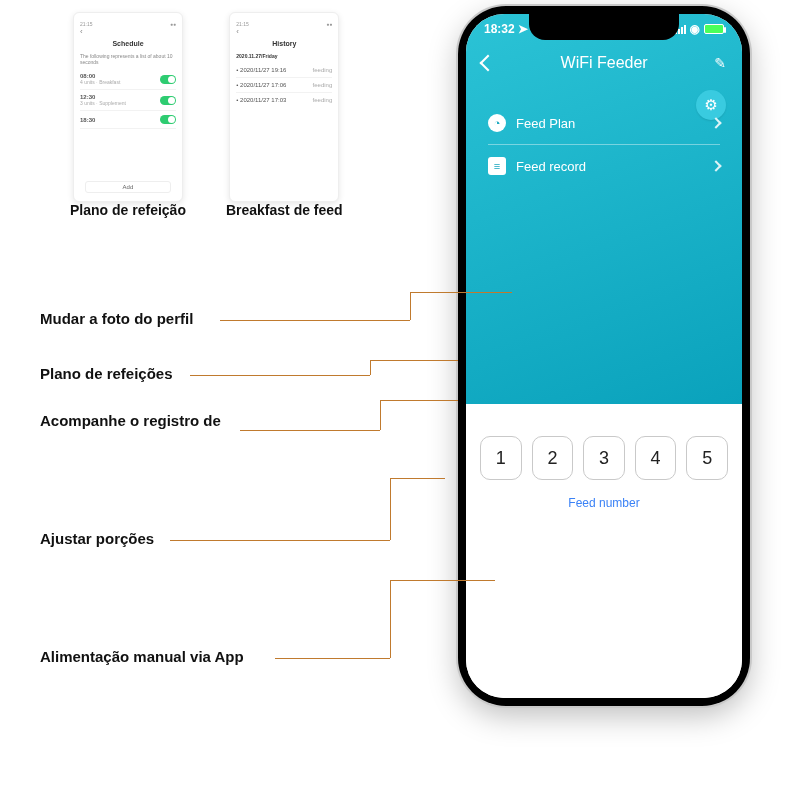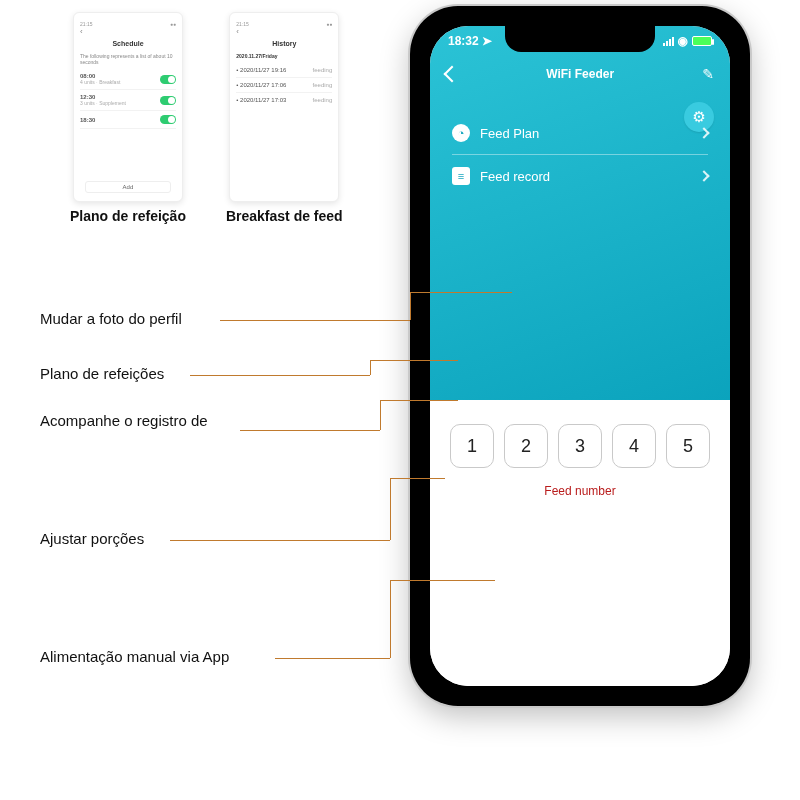--- a/index.html
+++ b/index.html
@@ -9,61 +9,61 @@
   .preview-area { position: absolute; top: 12px; left: 70px; display: flex; gap: 40px; }
   .preview-col { display: flex; flex-direction: column; align-items: center; }
   .mini-phone { width: 110px; height: 190px; background: #fff; border: 1px solid #eee; border-radius: 6px; box-shadow: 0 2px 6px rgba(0,0,0,.1); padding: 8px 6px; font-size: 6px; color: #555; position: relative; }
   .mini-header { text-align: center; font-weight: 600; font-size: 7px; margin: 4px 0 6px; color: #333; }
   .mini-sub { font-size: 5px; color: #888; margin-bottom: 4px; }
   .mini-row { display: flex; justify-content: space-between; align-items: center; padding: 4px 0; border-bottom: 1px solid #f2f2f2; }
   .mini-row:last-child { border-bottom: none; }
   .mini-toggle { width: 16px; height: 9px; background: #2ecc71; border-radius: 5px; position: relative; }
   .mini-toggle::after { content:""; position:absolute; right:1px; top:1px; width:7px; height:7px; background:#fff; border-radius:50%; }
   .mini-add { position: absolute; bottom: 8px; left: 10%; width: 80%; text-align: center; font-size: 6px; color: #666; border: 1px solid #eee; border-radius: 3px; padding: 2px 0; }
-  .preview-label { margin-top: 6px; font-size: 14px; font-weight: 600; color: #111; text-align: center; }
+  .preview-label { margin-top: 0; font-size: 14px; font-weight: 600; color: #111; text-align: center; }
 
   
-  .phone-frame { position: absolute; top: 6px; right: 50px; width: 340px; height: 700px; background: #000; border-radius: 48px; padding: 20px; box-shadow: 0 0 0 2px #c9c9c9, 0 10px 30px rgba(0,0,0,.25); }
+  .phone-frame { position: absolute; top: 6px; right: 50px; width: 292px; height: 700px; background: #000; border-radius: 48px; padding: 8px; box-shadow: 0 0 0 2px #c9c9c9, 0 10px 30px rgba(0,0,0,.25); }
   .phone-screen { width: 100%; height: 100%; background: #fff; border-radius: 38px; overflow: hidden; position: relative; }
   .notch { position: absolute; top: 0; left: 50%; transform: translateX(-50%); width: 150px; height: 26px; background: #000; border-bottom-left-radius: 16px; border-bottom-right-radius: 16px; z-index: 50; }
 
   .status-bar { position: absolute; top: 4px; left: 0; right: 0; height: 22px; display: flex; justify-content: space-between; align-items: center; padding: 0 18px; font-size: 12px; font-weight: 600; color: #fff; z-index: 40; }
   .status-right { display: flex; align-items: center; gap: 4px; }
   .sig-bars { display: flex; align-items: flex-end; gap: 1px; }
   .sig-bars span { width: 2px; background: #fff; }
   .sig-bars span:nth-child(1){height:3px} .sig-bars span:nth-child(2){height:5px} .sig-bars span:nth-child(3){height:7px} .sig-bars span:nth-child(4){height:9px}
 
   .top-panel { position: relative; height: 390px; background: linear-gradient(160deg, #2bc3d6 0%, #0aa2bc 100%); color: #fff; padding-top: 32px; }
   .nav-row { display: flex; align-items: center; justify-content: space-between; padding: 8px 16px 4px; }
-  .nav-title { font-size: 12px; font-weight: 700; text-align: center; }
+  .nav-title { font-size: 16px; font-weight: 400; text-align: center; }
   .chev-left { width: 12px; height: 12px; border-left: 2px solid #fff; border-bottom: 2px solid #fff; transform: rotate(45deg); }
   .pencil { font-size: 14px; }
   .gear-btn { position: absolute; top: 76px; right: 16px; width: 30px; height: 30px; background: #39cbe0; border-radius: 50%; display: flex; align-items: center; justify-content: center; color: #fff; font-size: 15px; box-shadow: 0 1px 2px rgba(0,0,0,.1); }
 
   .bowl-circle { width: 150px; height: 150px; background: #fff; border-radius: 50%; margin: 28px auto 0; display: flex; flex-direction: column; align-items: center; justify-content: center; color: #333; position: relative; overflow: hidden; box-shadow: 0 2px 8px rgba(0,0,0,.08); }
   .bowl-img { width: 90px; height: 55px; border-radius: 50%/40%; background: radial-gradient(ellipse at 50% 30%, #f6f6f6 0%, #d8d9db 60%, #c6c7c9 100%); position: relative; margin-bottom: 14px; }
   .bowl-img::before { content:""; position:absolute; top:6px; left:12px; right:12px; height:24px; border-radius:50%; background: radial-gradient(ellipse at 50% 40%, #eeeeee, #d0d1d3); }
   .standby-txt { font-size: 11px; color: #333; }
 
   .menu-list { margin: 26px 22px 0; }
   .menu-item { display: flex; align-items: center; justify-content: space-between; padding: 12px 0; border-bottom: 1px solid rgba(255,255,255,.4); font-size: 13px; color: #fff; }
   .menu-item:last-child { border-bottom: none; }
   .menu-left { display: flex; align-items: center; gap: 10px; }
   .menu-icon { width: 18px; height: 18px; background: #fff; border-radius: 3px; display: flex; align-items: center; justify-content: center; color: #1aa8c0; font-size: 11px; font-weight: 700; }
   .menu-icon.clock { border-radius: 50%; }
   .arrow-right { width: 8px; height: 8px; border-top: 2px solid #fff; border-right: 2px solid #fff; transform: rotate(45deg); opacity: .85; }
 
   .bottom-panel { position: absolute; bottom: 0; left: 0; right: 0; height: 286px; background: #fff; padding: 24px 14px 0; text-align: center; }
   .portion-row { display: flex; justify-content: center; gap: 10px; }
   .portion-btn { width: 44px; height: 44px; border: 1px solid #c9c9c9; border-radius: 10px; display: flex; align-items: center; justify-content: center; font-size: 18px; color: #222; background: #fff; }
-  .portion-label { margin-top: 16px; font-size: 12px; color: #b91c1c; }
+  .portion-label { margin-top: 16px; font-size: 12px; color: #3b82f6; }
   .feed-btn { margin: 22px auto 0; width: 160px; height: 46px; background: #22bedd; color: #fff; border-radius: 24px; display: flex; align-items: center; justify-content: center; font-size: 15px; }
 
   
-  .callout { position: absolute; font-size: 15px; font-weight: 400; color: #111; }
+  .callout { position: absolute; font-size: 15px; font-weight: 700; color: #111; }
   .line { position: absolute; height: 1px; background: #c07a2e; }
   .vline { position: absolute; width: 1px; background: #c07a2e; }
 </style>
 </head>
 <body>
 
 <div class="preview-area">
   <div class="preview-col">
     <div class="mini-phone">
       <div style="display:flex;justify-content:space-between;font-size:5px;color:#999">

